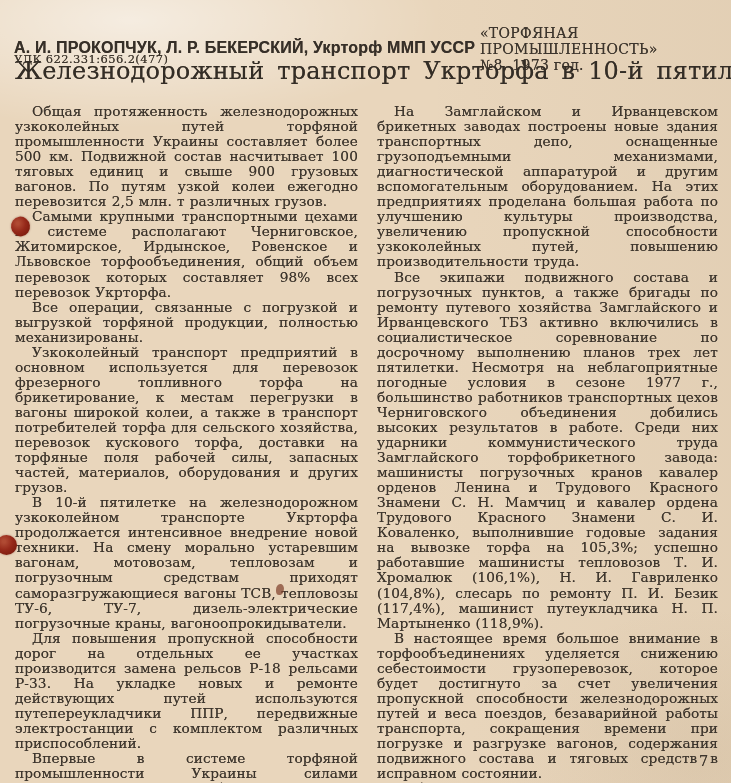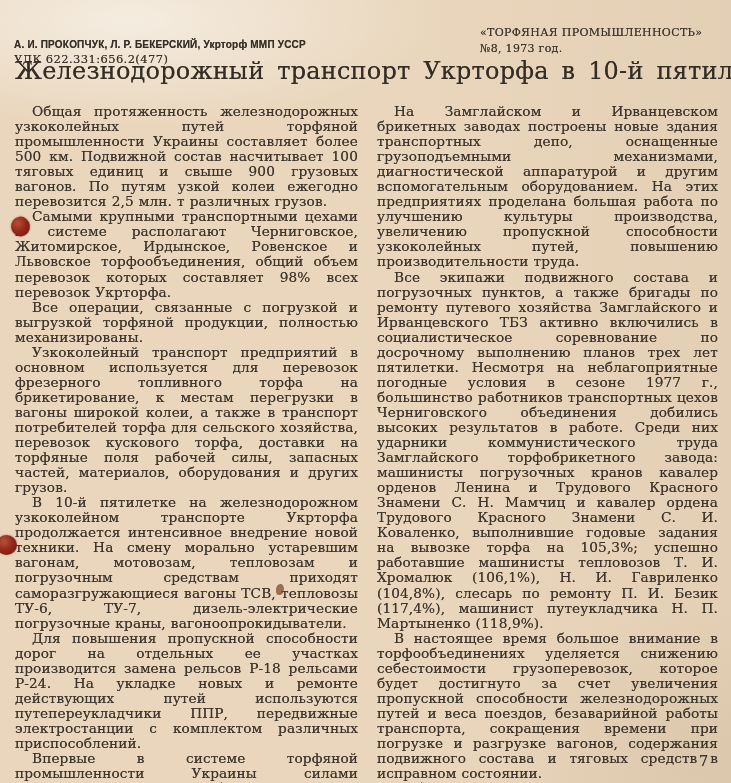--- a/index.html
+++ b/index.html
@@ -21,26 +21,26 @@
     color:var(--ink);
     text-shadow:0 0 0.5px rgba(64,52,40,0.75);
   }
   .udk{
     position:absolute;left:14px;top:16px;
     font-size:11.5px;letter-spacing:0.4px;margin-top:36px;
   }
   .authors{
     position:absolute;left:14px;top:39px;
     font-family:"Liberation Sans", sans-serif;
-    font-weight:bold;font-size:10px;letter-spacing:0.2px;
+    font-weight:bold;font-size:16px;letter-spacing:0.2px;
     color:#362f28;
   }
   .journal{
     position:absolute;left:480px;top:25px;
-    font-size:11px;line-height:16px;letter-spacing:0.3px;
+    font-size:14px;line-height:16px;letter-spacing:0.3px;
   }
   .title{
     position:absolute;left:15px;top:57px;width:708px;margin:0;
     font-weight:normal;font-size:24px;
     letter-spacing:0.2px;word-spacing:5px;
     color:#332d26;white-space:nowrap;
   }
   .col{
     position:absolute;top:104px;
     font-size:13.7px;line-height:15.05px;
@@ -84,21 +84,21 @@
   </div>
 
   <h1 class="title">Железнодорожный транспорт Укрторфа в 10-й пятилетке</h1>
 
   <div class="col col-left">
     <p>Общая протяженность железнодорожных узкоколейных путей торфяной промышленности Украины составляет более 500 км. Подвижной состав насчитывает 100 тяговых единиц и свыше 900 грузовых вагонов. По путям узкой колеи ежегодно перевозится 2,5 млн. т различных грузов.</p>
     <p>Самыми крупными транспортными цехами в системе располагают Черниговское, Житомирское, Ирдынское, Ровенское и Львовское торфообъединения, общий объем перевозок которых составляет 98% всех перевозок Укрторфа.</p>
     <p>Все операции, связанные с погрузкой и выгрузкой торфяной продукции, полностью механизированы.</p>
     <p>Узкоколейный транспорт предприятий в основном используется для перевозок фрезерного топливного торфа на брикетирование, к местам перегрузки в вагоны широкой колеи, а также в транспорт потребителей торфа для сельского хозяйства, перевозок кускового торфа, доставки на торфяные поля рабочей силы, запасных частей, материалов, оборудования и других грузов.</p>
     <p>В 10-й пятилетке на железнодорожном узкоколейном транспорте Укрторфа продолжается интенсивное внедрение новой техники. На смену морально устаревшим вагонам, мотовозам, тепловозам и погрузочным средствам приходят саморазгружающиеся вагоны ТСВ, тепловозы ТУ-6, ТУ-7, дизель-электрические погрузочные краны, вагоноопрокидыватели.</p>
-    <p>Для повышения пропускной способности дорог на отдельных ее участках производится замена рельсов Р-18 рельсами Р-24. На укладке новых и ремонте действующих путей используются путепереукладчики ППР, передвижные электростанции с комплектом различных приспособлений.</p>
+    <p>Для повышения пропускной способности дорог на отдельных ее участках производится замена рельсов Р-18 рельсами Р-33. На укладке новых и ремонте действующих путей используются путепереукладчики ППР, передвижные электростанции с комплектом различных приспособлений.</p>
     <p>Впервые в системе торфяной промышленности Украины силами Черниговского торфообъединения на Замглайском ТБЗ изготовлен и внедрен вагоноопрокидыватель, установленный в бункерной-дозаторной завода, что в значительной степени облегчило труд рабочих, сократило время разгрузки вагонов и удлинило срок их службы.</p>
   </div>
 
   <div class="col col-right">
     <p>На Замглайском и Ирванцевском брикетных заводах построены новые здания транспортных депо, оснащенные грузоподъемными механизмами, диагностической аппаратурой и другим вспомогательным оборудованием. На этих предприятиях проделана большая работа по улучшению культуры производства, увеличению пропускной способности узкоколейных путей, повышению производительности труда.</p>
     <p>Все экипажи подвижного состава и погрузочных пунктов, а также бригады по ремонту путевого хозяйства Замглайского и Ирванцевского ТБЗ активно включились в социалистическое соревнование по досрочному выполнению планов трех лет пятилетки. Несмотря на неблагоприятные погодные условия в сезоне 1977 г., большинство работников транспортных цехов Черниговского объединения добились высоких результатов в работе. Среди них ударники коммунистического труда Замглайского торфобрикетного завода: машинисты погрузочных кранов кавалер орденов Ленина и Трудового Красного Знамени С. Н. Мамчиц и кавалер ордена Трудового Красного Знамени С. И. Коваленко, выполнившие годовые задания на вывозке торфа на 105,3%; успешно работавшие машинисты тепловозов Т. И. Хромалюк (106,1%), Н. И. Гавриленко (104,8%), слесарь по ремонту П. И. Безик (117,4%), машинист путеукладчика Н. П. Мартыненко (118,9%).</p>
     <p>В настоящее время большое внимание в торфообъединениях уделяется снижению себестоимости грузоперевозок, которое будет достигнуто за счет увеличения пропускной способности железнодорожных путей и веса поездов, безаварийной работы транспорта, сокращения времени при погрузке и разгрузке вагонов, содержания подвижного состава и тяговых средств в исправном состоянии.</p>
     <p class="runover">С большой ответственностью к стоящим перед торфяниками Украины задачам в 10-й пятилетке относятся работники транспортных цехов Житомирского торфообъединения. Лучших результа-</p>
   </div>
 

